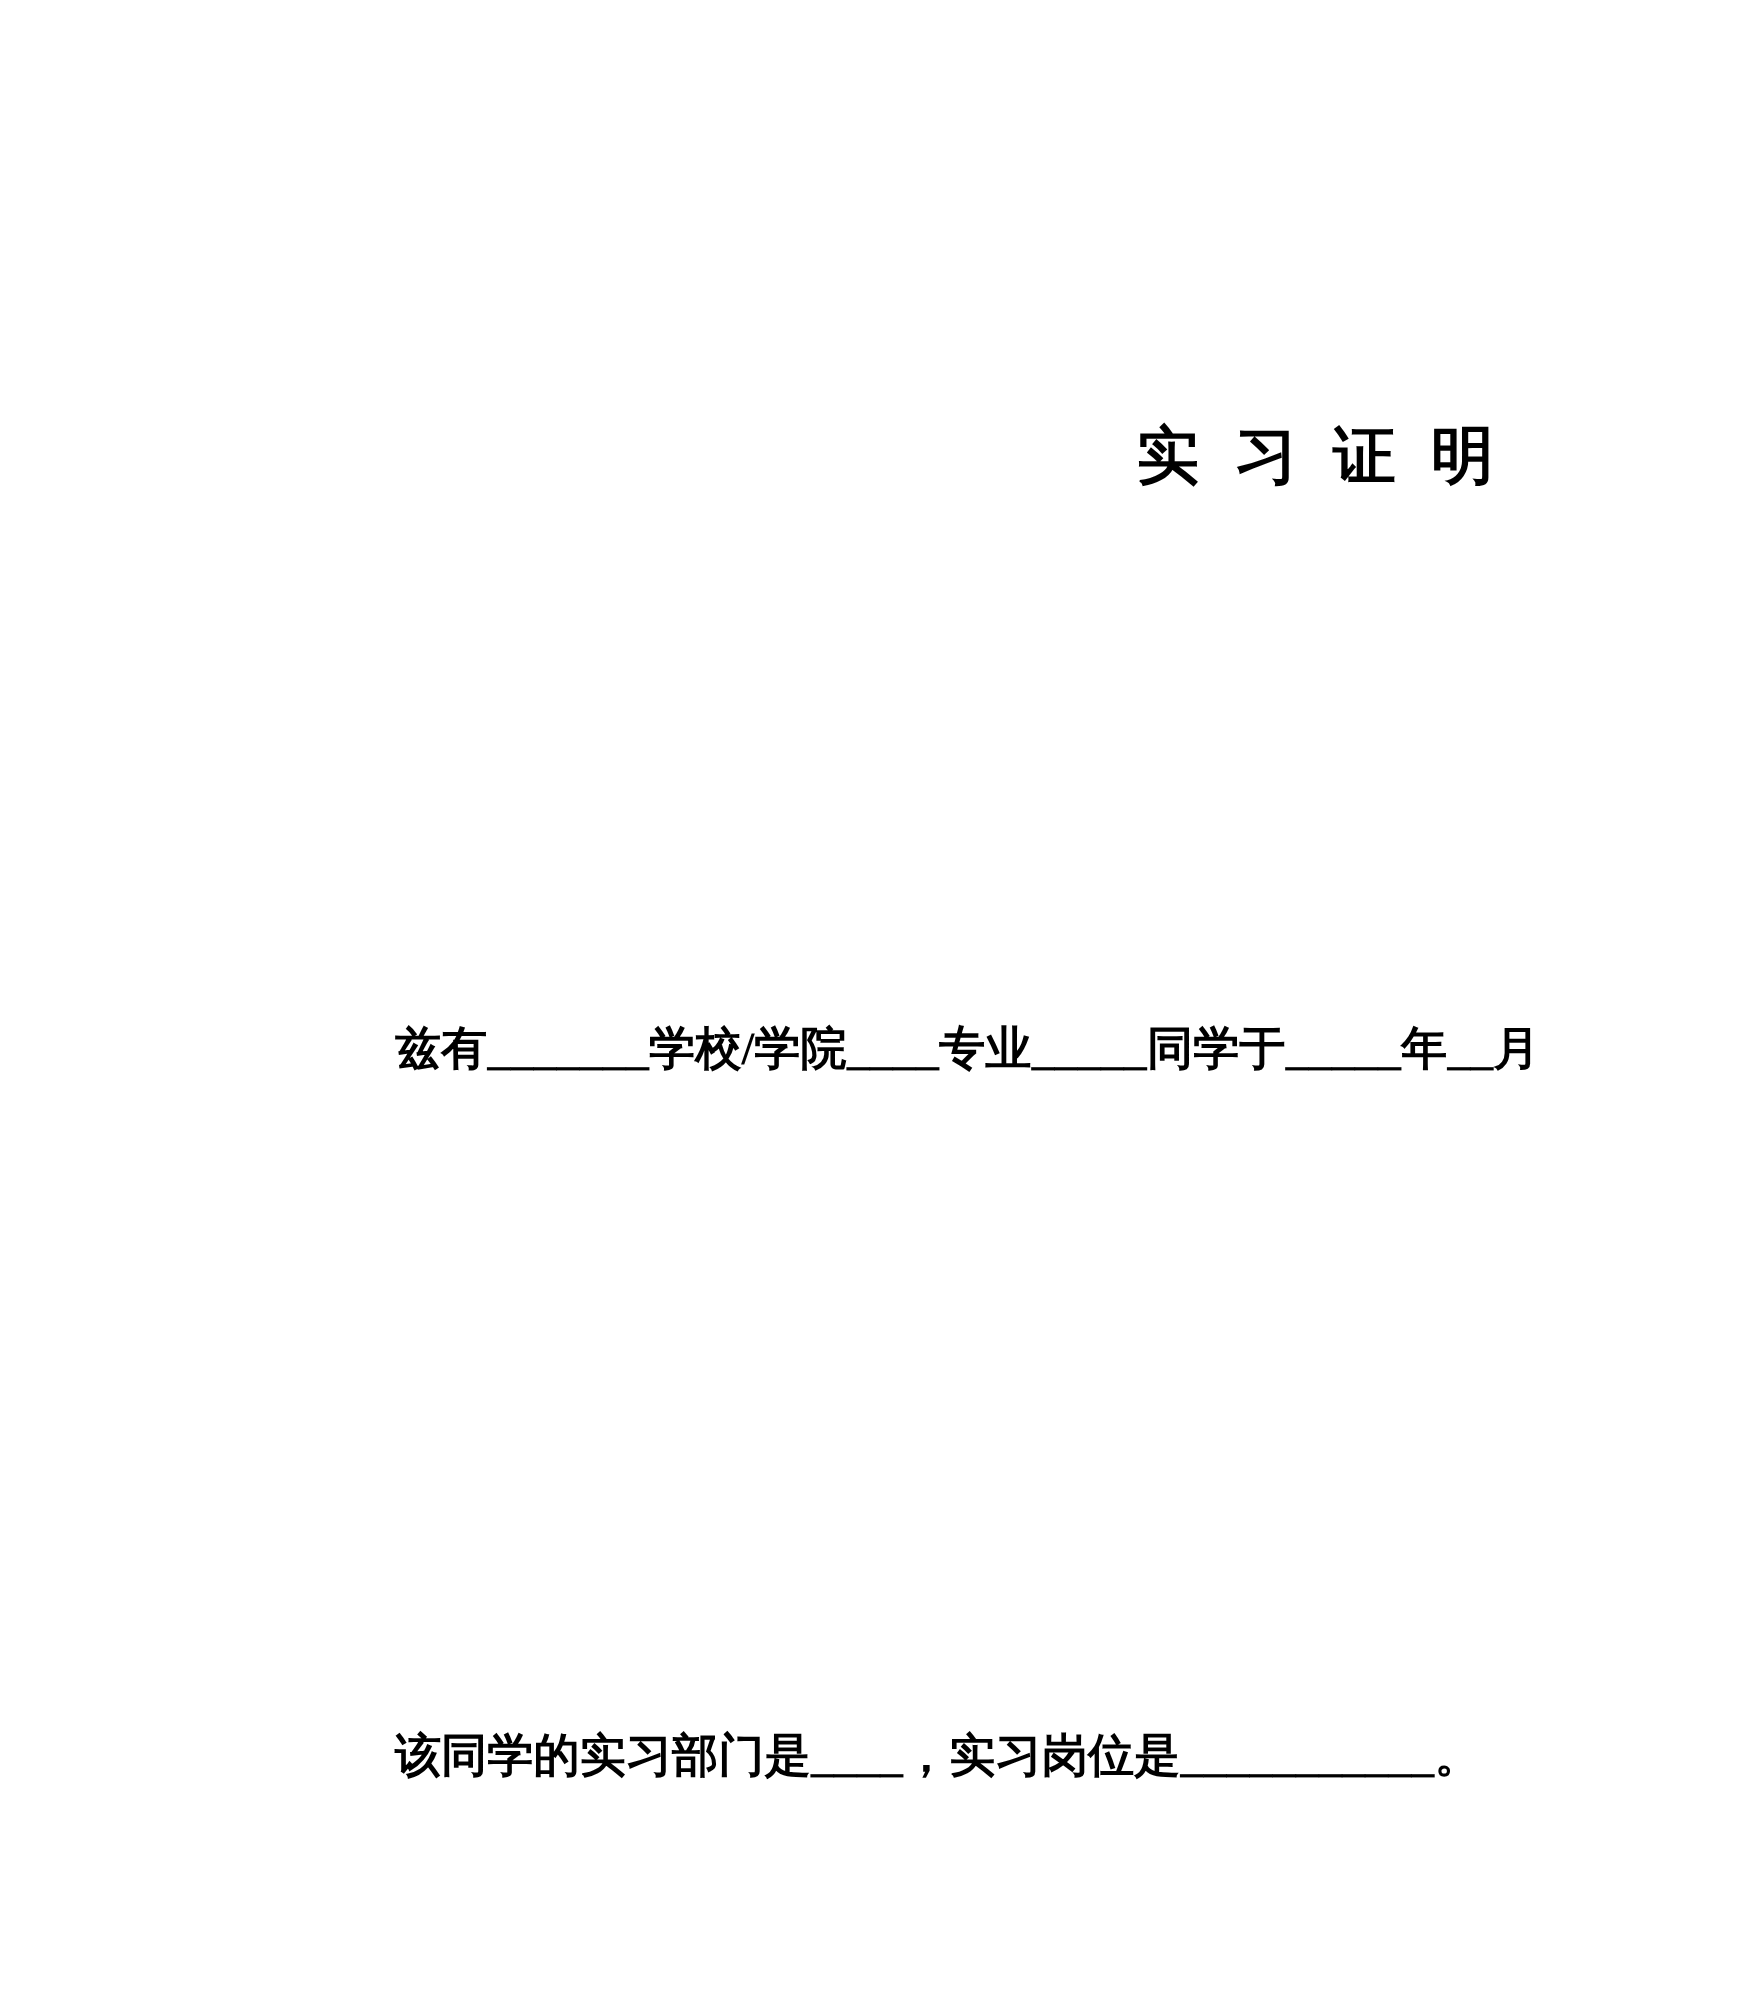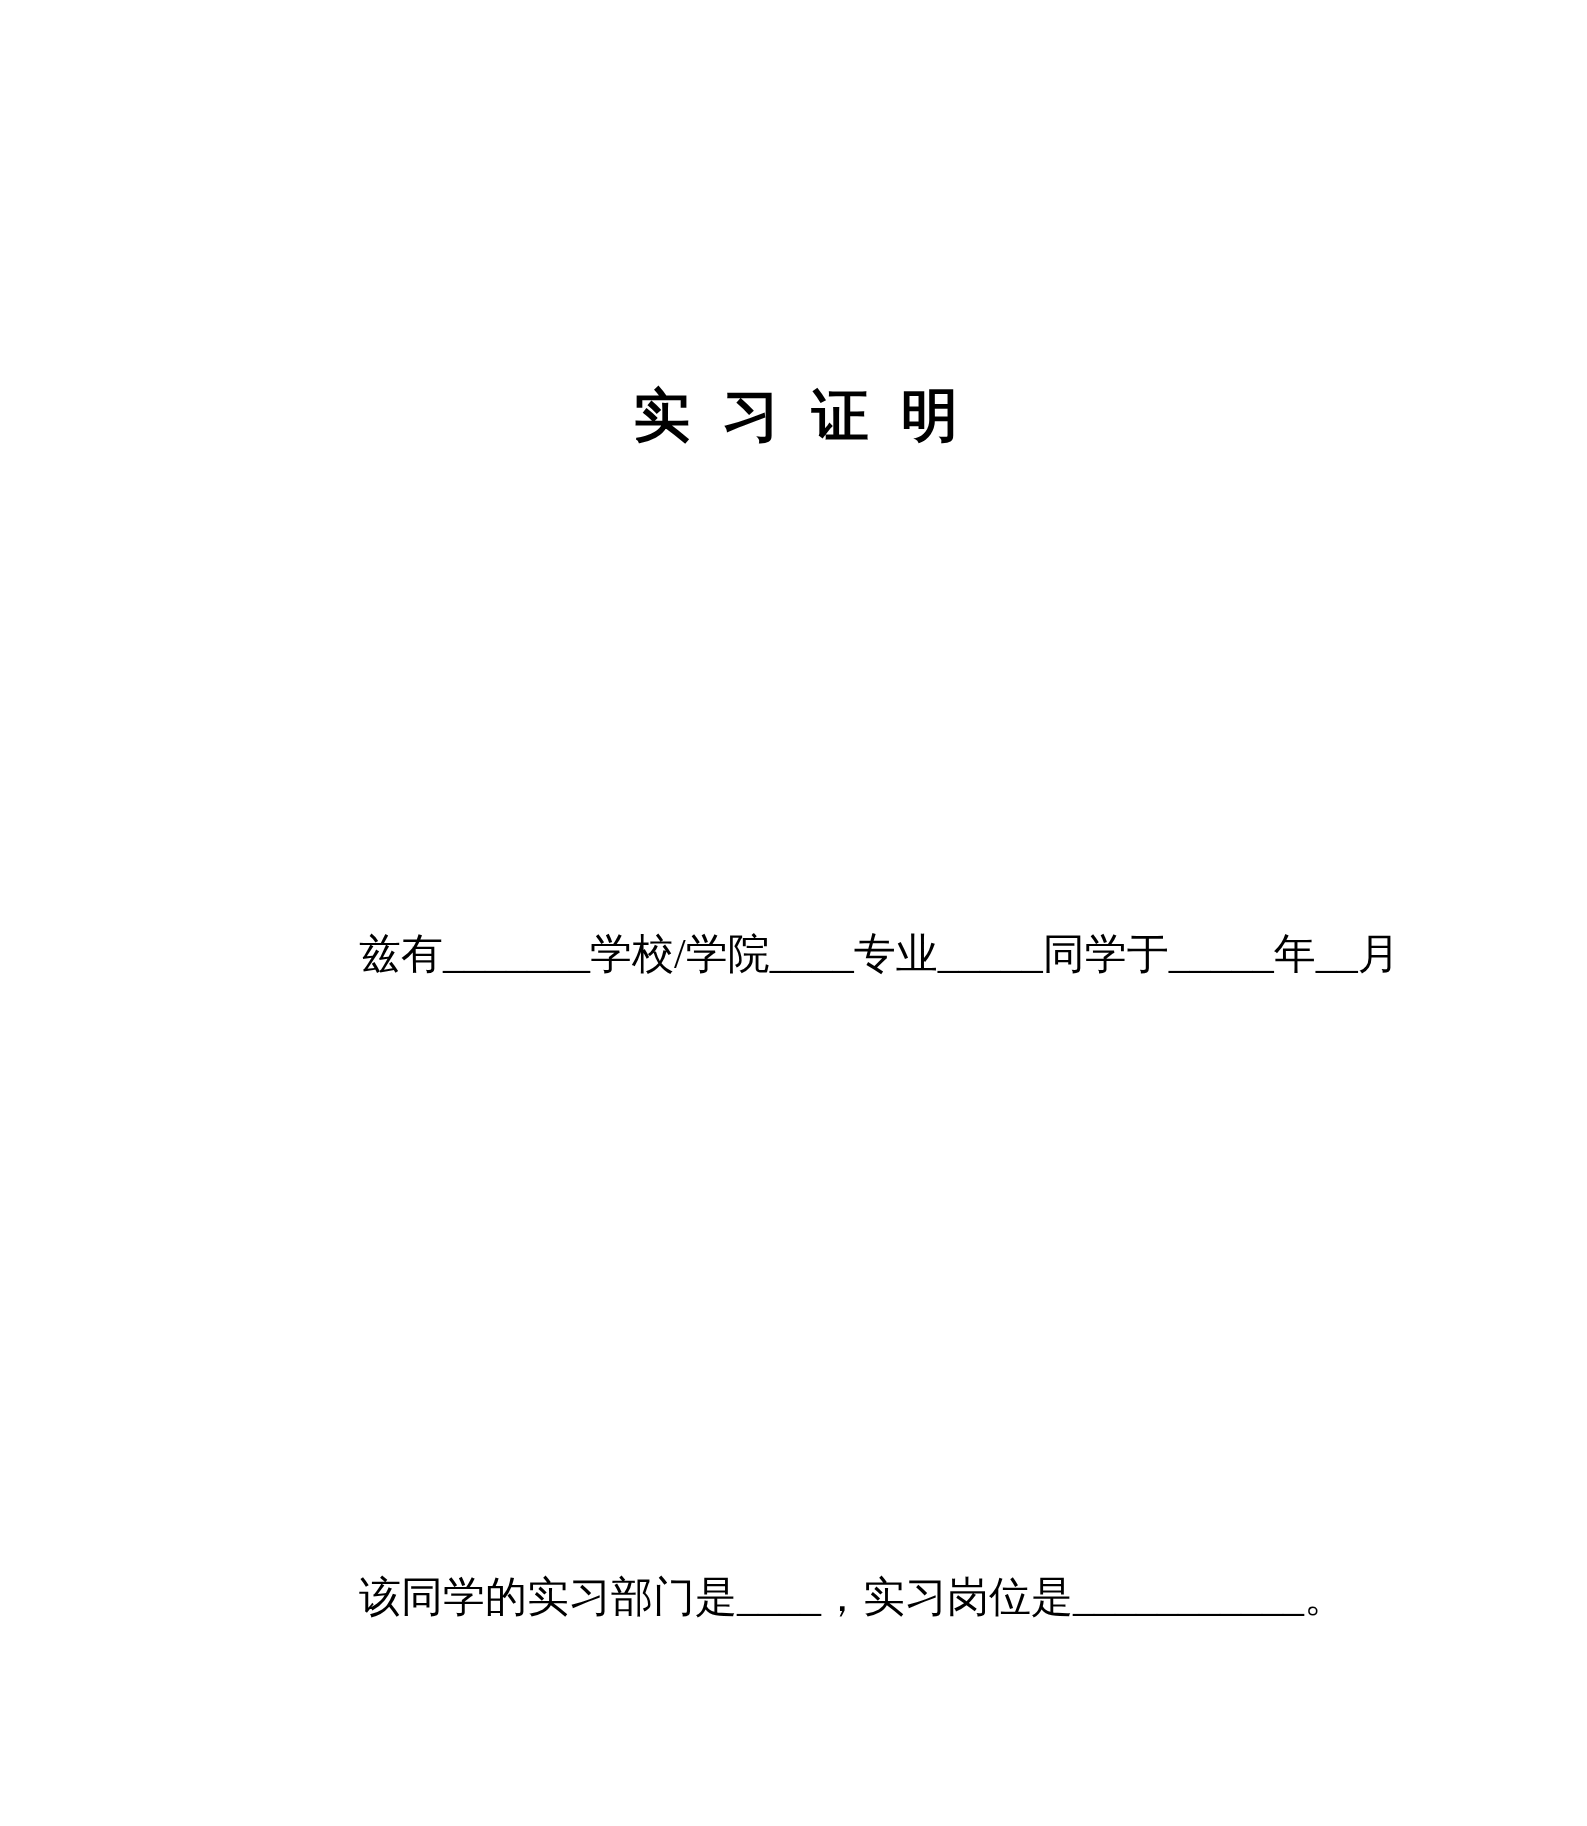--- a/index.html
+++ b/index.html
@@ -19,27 +19,27 @@
     width: 1134px;
     font-size: 42px;
     line-height: 80px;
     white-space: pre;
   }
   .doc-title {
     margin-top: 128px;
     font-size: 57px;
     line-height: 95px;
     font-weight: bold;
-    text-align: center;
+    text-align: right;
     letter-spacing: 9px;
   }
   .line { height: 80px; }
   .p1 { margin-top: 51px; }
   .p2 { margin-top: 3px; }
-  .indent-first { text-indent: 126px; }
+  .indent-first { text-indent: 126px; font-weight: bold; }
 </style>
 </head>
 <body>
 
 <div class="content">
 
   <div class="doc-title">实 习 证 明</div>
 
   <div class="p1">
     <div class="line indent-first">兹有_______学校/学院____专业_____同学于_____年__月</div>

